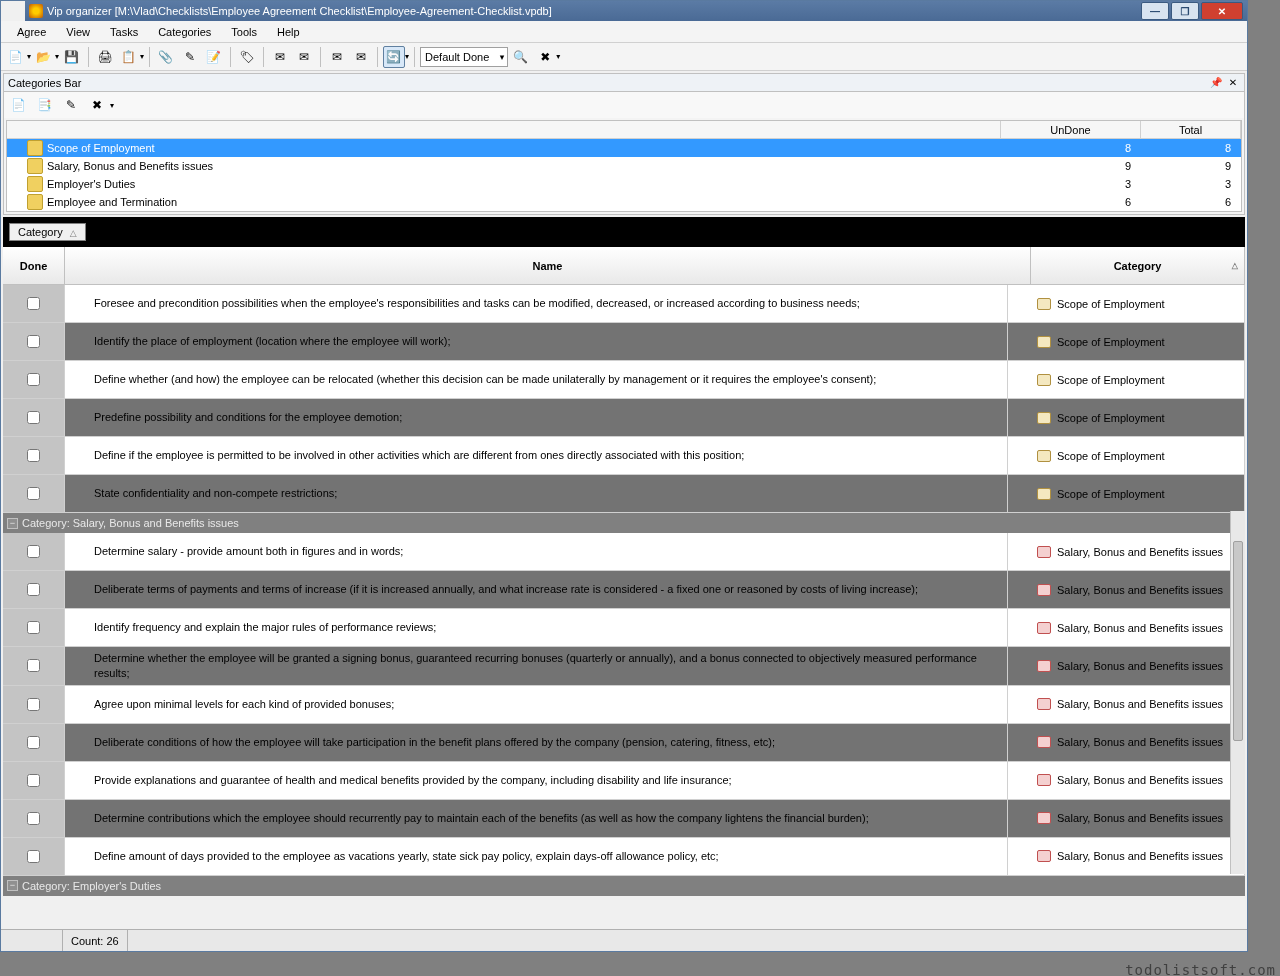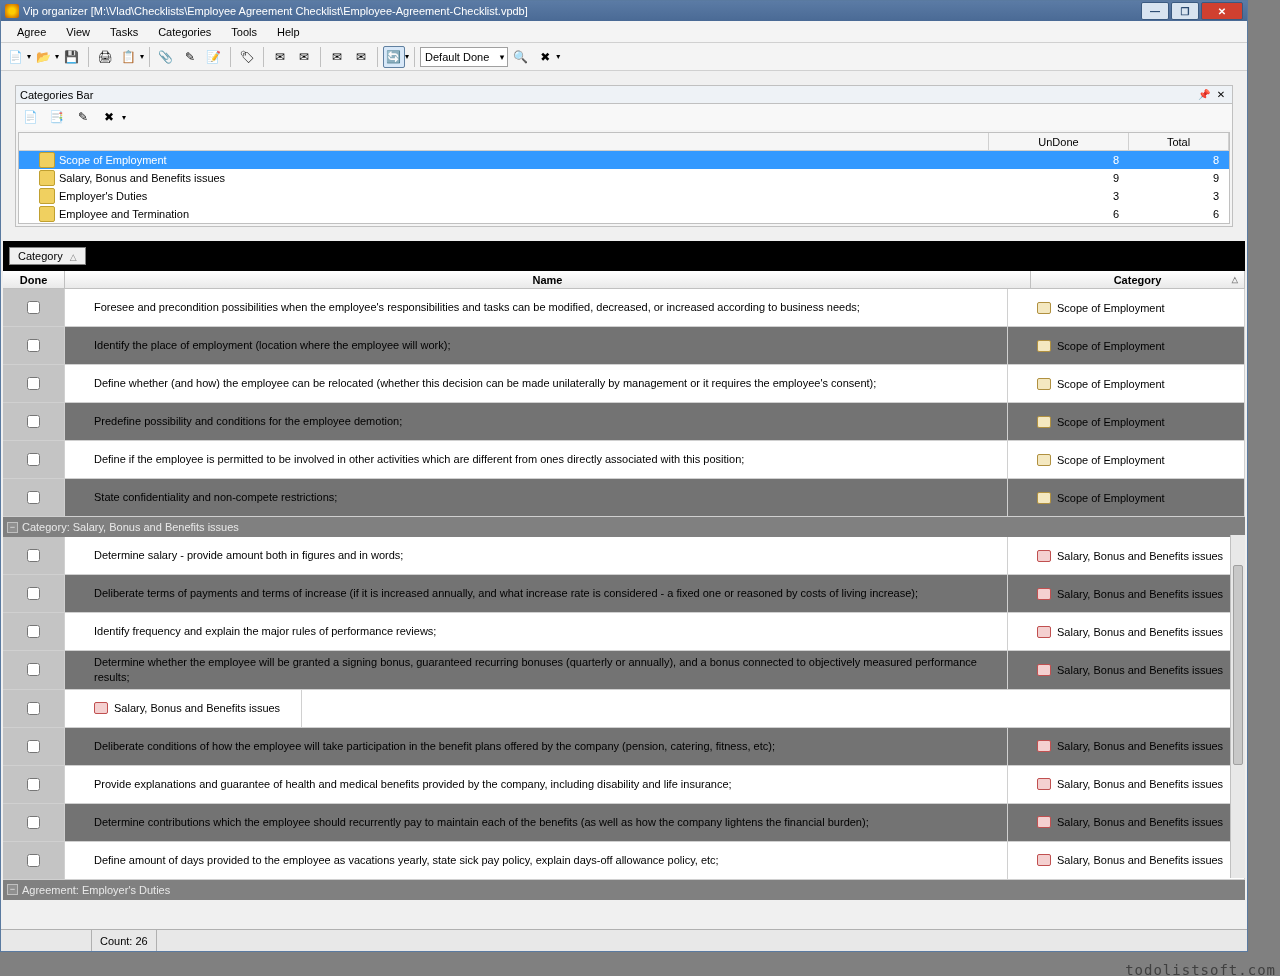--- a/index.html
+++ b/index.html
@@ -19,20 +19,21 @@
   position: relative;
 }
 .titlebar {
   height: 20px;
   background: linear-gradient(to bottom, #5b7ba5 0%, #4a6a95 100%);
   display: flex;
   align-items: center;
   padding: 0 4px;
   color: #fff;
   font-size: 11px;
+  margin-left: 24px;
 }
 .titlebar .app-icon {
   width: 14px; height: 14px; margin-right: 4px;
   background: radial-gradient(circle, #ffcc00 30%, #cc6600 90%);
   border-radius: 2px;
 }
 .titlebar .title { flex: 1; white-space: nowrap; overflow: hidden; }
 .win-buttons { display: flex; gap: 0; }
 .win-btn {
   width: 28px; height: 18px;
@@ -91,21 +92,21 @@
   content: "▾";
   position: absolute;
   right: 3px;
   font-size: 9px;
 }
 .tb-dd-arrow { font-size: 8px; margin-left: -2px; }
 
 .cat-bar {
   background: #f4f4f4;
   border: 1px solid #c0c0c0;
-  margin: 14px;
+  margin: 2px;
 }
 .cat-bar-title {
   height: 18px;
   background: #eef2f6;
   border-bottom: 1px solid #c0c0c0;
   display: flex;
   align-items: center;
   padding: 0 4px;
   font-size: 11px;
 }
@@ -176,21 +177,21 @@
   padding: 2px 8px;
   font-size: 11px;
 }
 .grp-tag .tri { font-size: 9px; color: #808080; margin-left: 4px; }
 
 .task-grid {
   background: #fff;
 }
 .task-head {
   display: flex;
-  height: 18px;
+  height: 38px;
   background: linear-gradient(to bottom, #ffffff, #e8e8e8);
 }
 .th {
   border-right: 1px solid #c0c0c0;
   border-bottom: 1px solid #c0c0c0;
   display: flex;
   align-items: center;
   justify-content: center;
   font-size: 11px;
   font-weight: bold;
@@ -236,21 +237,20 @@
 
 .status-bar {
   position: absolute;
   bottom: 0; left: 0; right: 0;
   height: 22px;
   background: #e8e8e8;
   border-top: 1px solid #b0b0b0;
   display: flex;
   align-items: center;
   font-size: 11px;
-  padding-left: 29px;
 }
 .status-bar .cell { border-right: 1px solid #b0b0b0; height: 100%; display: flex; align-items: center; padding: 0 8px; }
 .status-bar .cell.first { width: 62px; }
 
 .watermark {
   position: absolute;
   bottom: -2px; right: 4px;
   font-size: 14px;
   color: #404040;
   font-family: monospace;
@@ -497,20 +497,21 @@
             <div class="td name">Determine whether the employee will be granted a signing bonus, guaranteed recurring bonuses (quarterly or annually), and a bonus connected to objectively measured performance results;</div>
             <div class="td catcol">
               <span class="cat-icon red"></span>
               <span>Salary, Bonus and Benefits issues</span>
             </div>
           </div>
           <div class="task-row">
             <div class="td done">
               <input type="checkbox" style="">
             </div>
+            <div class="td name">Agree upon minimal levels for each kind of provided bonuses;</div>
             <div class="td catcol">
               <span class="cat-icon red"></span>
               <span>Salary, Bonus and Benefits issues</span>
             </div>
           </div>
           <div class="task-row alt">
             <div class="td done">
               <input type="checkbox" style="">
             </div>
             <div class="td name">Deliberate conditions of how the employee will take participation in the benefit plans offered by the company (pension, catering, fitness, etc);</div>
@@ -544,21 +545,21 @@
               <input type="checkbox" style="">
             </div>
             <div class="td name">Define amount of days provided to the employee as vacations yearly, state sick pay policy, explain days-off allowance policy, etc;</div>
             <div class="td catcol">
               <span class="cat-icon red"></span>
               <span>Salary, Bonus and Benefits issues</span>
             </div>
           </div>
           <div class="group-row">
             <span class="toggle">−</span>
-            <span>Agreement: Employer's Duties</span>
+            <span>Category: Employer's Duties</span>
           </div>
         </div>
     </div>
 
     <div class="scroll-edge">
       <div class="scroll-thumb"></div>
     </div>
   </div>
 
   <div class="status-bar">

